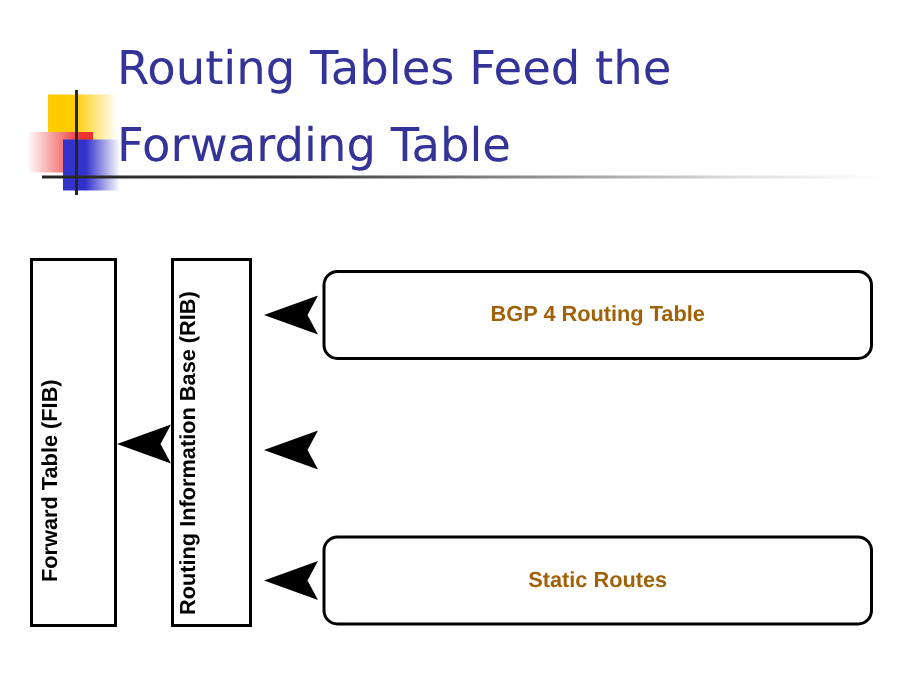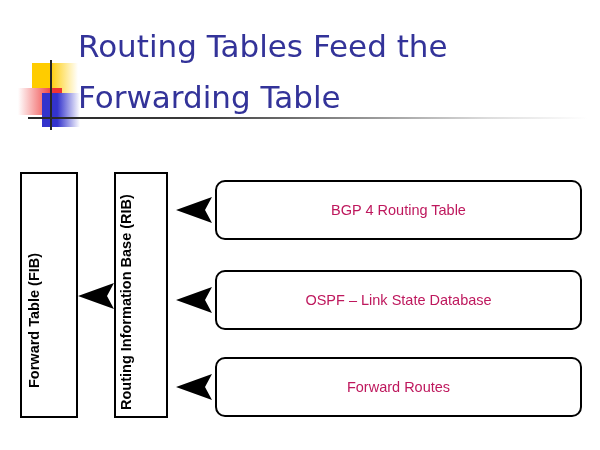--- a/index.html
+++ b/index.html
@@ -98,22 +98,22 @@
     border: 2px solid #000000;
     border-radius: 10px;
     box-sizing: border-box;
     display: flex;
     align-items: center;
     justify-content: center;
   }
   .rbox-label {
     font-family: "Liberation Sans", sans-serif;
     font-size: 14.5px;
-    font-weight: normal;
-    color: #be185d;
+    font-weight: bold;
+    color: #a16207;
     text-align: center;
   }
   #rbox-0 { top: 180px; }
   #rbox-1 { top: 270px; }
   #rbox-2 { top: 357px; }
 
   
   .arrow {
     position: absolute;
     width: 36px;
@@ -143,25 +143,22 @@
     <span class="vbox-label">Forward Table (FIB)</span>
   </div>
 
   <div id="box-rib" class="vbox">
     <span class="vbox-label">Routing Information Base (RIB)</span>
   </div>
 
   <div id="rbox-0" class="rbox">
     <span class="rbox-label">BGP 4 Routing Table</span>
   </div>
-  <div id="rbox-1" class="rbox">
-    <span class="rbox-label">OSPF – Link State Database</span>
-  </div>
   <div id="rbox-2" class="rbox">
-    <span class="rbox-label">Forward Routes</span>
+    <span class="rbox-label">Static Routes</span>
   </div>
 
   <div id="arrow-rib-0" class="arrow">
     <svg viewBox="0 0 36 26" xmlns="http://www.w3.org/2000/svg" aria-hidden="true">
       <path d="M0 13 L36 0 L29 13 L36 26 Z" fill="#000000"></path>
     </svg>
   </div>
   <div id="arrow-rib-1" class="arrow">
     <svg viewBox="0 0 36 26" xmlns="http://www.w3.org/2000/svg" aria-hidden="true">
       <path d="M0 13 L36 0 L29 13 L36 26 Z" fill="#000000"></path>

